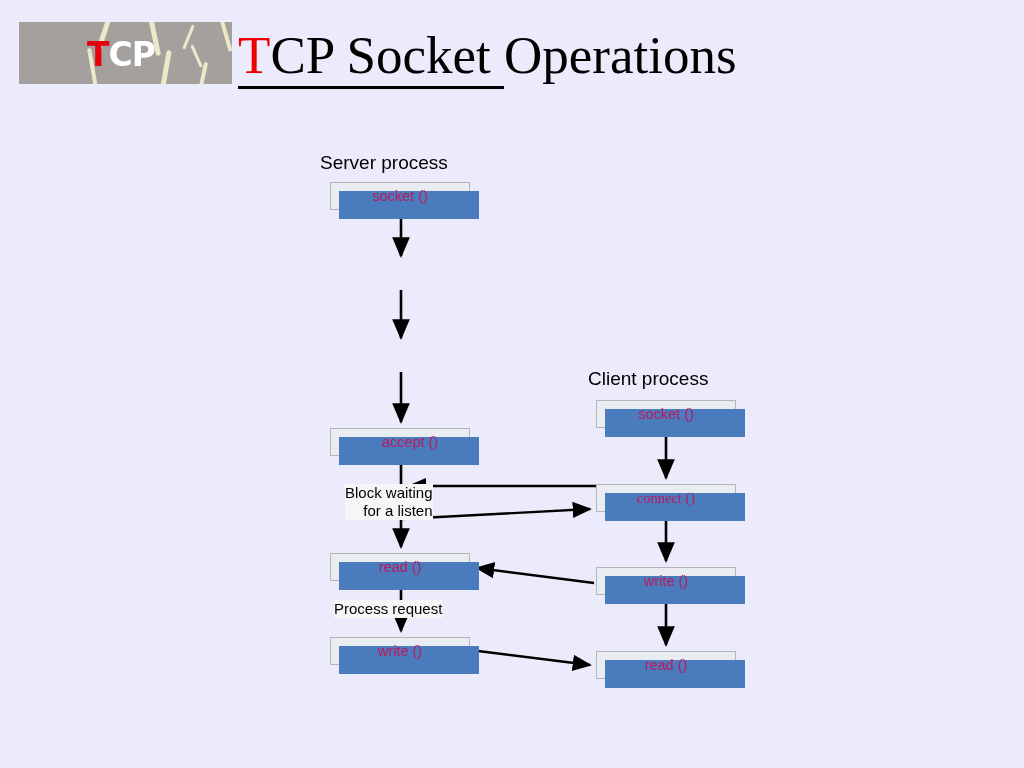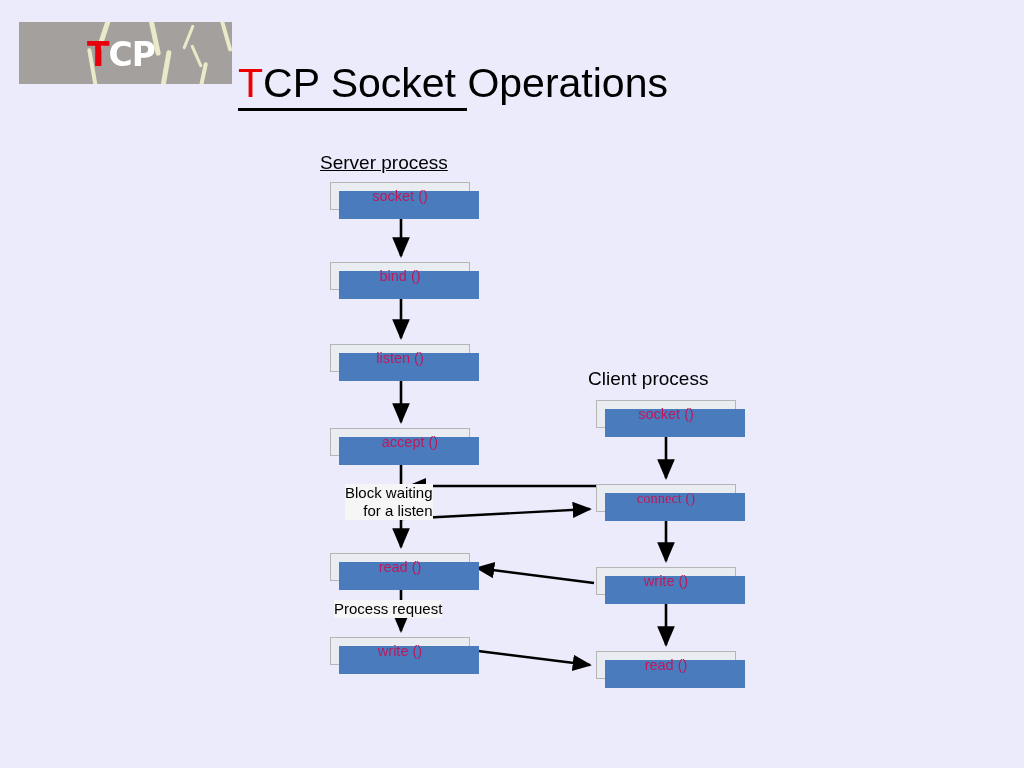--- a/index.html
+++ b/index.html
@@ -43,26 +43,25 @@
     letter-spacing: -1px;
     color: #ffffff;
     line-height: 37px;
     text-shadow: 0 0 1px rgba(0,0,0,.08);
   }
   #tcp-logo .logo-text .red { color: #e8000d; }
 
   #page-title {
     position: absolute;
     left: 238px; top: 24px;
-    font-family: Liberation Sans, sans-serif;
-    font-size: 41px;
+    font-family: Liberation Serif, serif;
+    font-size: 53px;
     line-height: 62px;
     color: #000000;
     white-space: nowrap;
-    margin-top: 28px;
   }
   #page-title .t-red { color: #ee0000; }
   #page-title .underlined {
     border-bottom: 3px solid #000;
     padding-bottom: 2px;
   }
 
   
   #diagram {
     position: absolute;
@@ -161,33 +160,25 @@
     </g>
 
     <g stroke="#000" stroke-width="2.4" fill="none">
       <path d="M 596,486 L 409,486" marker-end="url(#ah)"></path>
       <path d="M 401,519 L 590,509" marker-end="url(#ah)"></path>
       <path d="M 594,583 L 477,568" marker-end="url(#ah)"></path>
       <path d="M 470,650 L 590,665" marker-end="url(#ah)"></path>
     </g>
   </svg>
 
-  <div class="col-label" style="left:320px; top:152px;text-decoration:underline;">Server process</div>
+  <div class="col-label" style="left:320px; top:152px;">Server process</div>
 
   <div class="sbox" style="left:330px; top:182px;">
     <span class="shadow"></span>
     <span>socket ()</span>
-  </div>
-  <div class="sbox" style="left:330px; top:262px;">
-    <span class="shadow"></span>
-    <span>bind ()</span>
-  </div>
-  <div class="sbox" style="left:330px; top:344px;">
-    <span class="shadow"></span>
-    <span>listen ()</span>
   </div>
   <div class="sbox" style="left:330px; top:428px;padding-left:20px;">
     <span class="shadow"></span>
     <span>accept ()</span>
   </div>
   <div class="sbox" style="left:330px; top:553px;">
     <span class="shadow"></span>
     <span>read ()</span>
   </div>
   <div class="sbox" style="left:330px; top:637px;">

